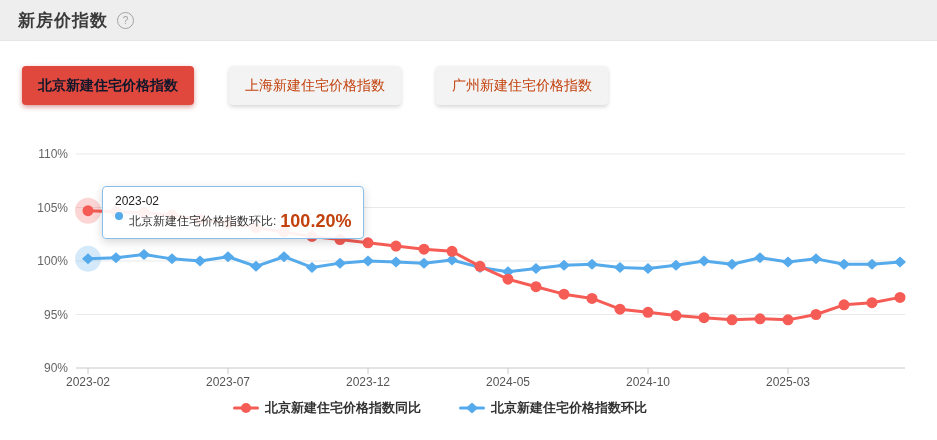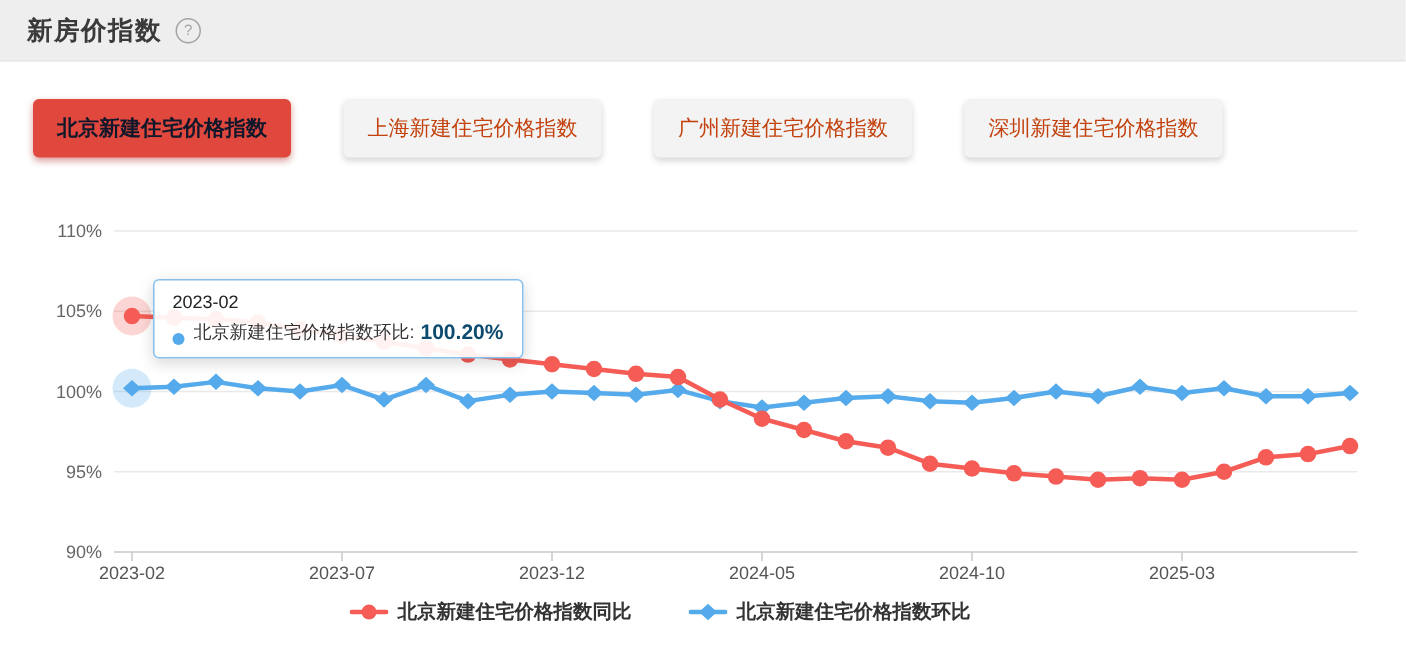--- a/index.html
+++ b/index.html
@@ -38,23 +38,23 @@
   #chart-svg{position:absolute;top:0;left:0;z-index:1;}
   
   .tooltip{
     position:absolute;left:102px;top:186px;z-index:4;
     background:rgba(255,255,255,0.92);
     border:1px solid #86bfec;border-radius:4px;
     box-shadow:0 3px 10px rgba(0,0,0,0.16);
     padding:7px 12px 8px 12px;white-space:nowrap;
   }
   .tt-date{font-size:12px;color:#222;margin-bottom:4px;}
-  .tt-row{display:flex;align-items:flex-end;font-size:12px;color:#333;line-height:18px;}
+  .tt-row{display:flex;align-items:flex-start;font-size:12px;color:#333;line-height:18px;}
   .dot{width:8px;height:8px;border-radius:50%;display:inline-block;margin-right:6px;flex:none;}
-  .tt-value{font-weight:bold;color:#0c4a6e;font-size:14px;margin-left:4px;}
+  .tt-value{font-weight:bold;color:#c2410c;font-size:18px;margin-left:4px;}
   
   .legend{
     position:absolute;top:399px;left:0;width:880px;z-index:3;
     display:flex;justify-content:center;align-items:center;gap:38px;
   }
   .legend-item{display:flex;align-items:center;gap:6px;cursor:pointer;}
   .legend-label{font-size:13px;font-weight:bold;color:#333;}
   .legend-marker{display:inline-flex;align-items:center;}
 </style>
 </head>
@@ -62,21 +62,20 @@
 
 <div class="header">
   <span class="page-title">新房价指数</span>
   <span class="help-icon">?</span>
 </div>
 
 <div class="tabs">
   <button class="tab active">北京新建住宅价格指数</button>
   <button class="tab">上海新建住宅价格指数</button>
   <button class="tab">广州新建住宅价格指数</button>
-  <button class="tab">深圳新建住宅价格指数</button>
 </div>
 
 <svg id="chart-svg" width="937" height="440">
     <line x1="76" y1="154" x2="905" y2="154" stroke="#e9e9e9" stroke-width="1"></line>
     <text x="68" y="158" text-anchor="end" font-size="12" fill="#666">110%</text>
     <line x1="76" y1="207.5" x2="905" y2="207.5" stroke="#e9e9e9" stroke-width="1"></line>
     <text x="68" y="211.5" text-anchor="end" font-size="12" fill="#666">105%</text>
     <line x1="76" y1="261" x2="905" y2="261" stroke="#e9e9e9" stroke-width="1"></line>
     <text x="68" y="265" text-anchor="end" font-size="12" fill="#666">100%</text>
     <line x1="76" y1="314.5" x2="905" y2="314.5" stroke="#e9e9e9" stroke-width="1"></line>

